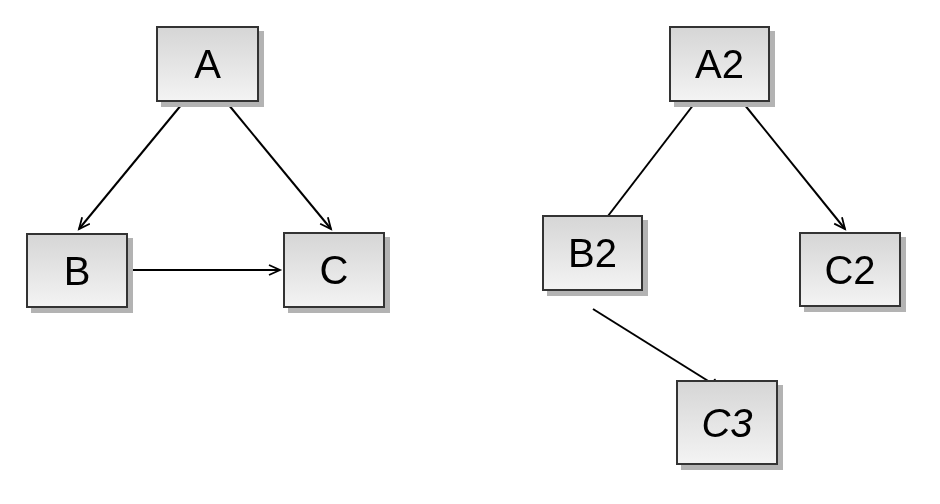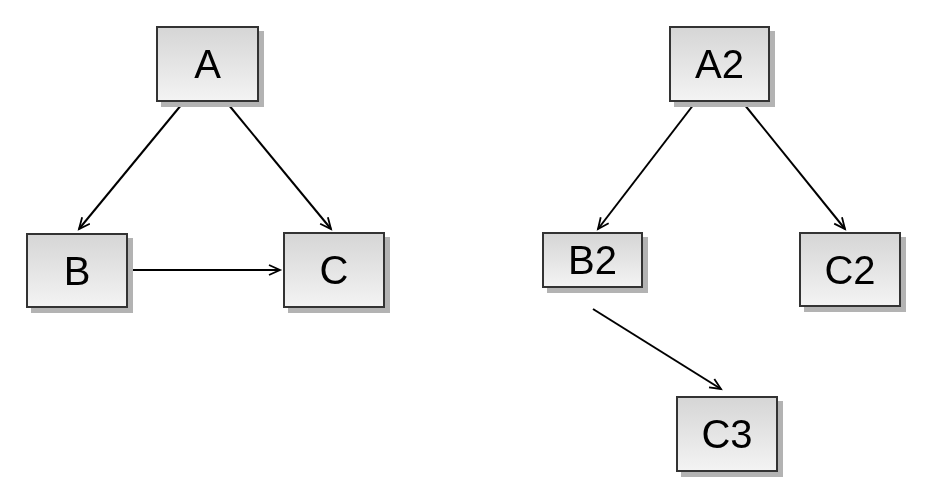--- a/index.html
+++ b/index.html
@@ -62,23 +62,23 @@
       <span class="node-label">B</span>
     </div>
       <div class="node" style="left: 283px; top: 232px; width: 102px; height: 76px; background: linear-gradient(rgb(214, 214, 214), rgb(243, 243, 243)); border-color: rgb(51, 51, 51); box-shadow: rgb(179, 179, 179) 5px 5px 0px 0px;">
       <span class="node-label">C</span>
     </div>
     </div>
     <div>
       <div class="node" style="left: 669px; top: 26px; width: 101px; height: 76px; background: linear-gradient(rgb(214, 214, 214), rgb(243, 243, 243)); border-color: rgb(51, 51, 51); box-shadow: rgb(179, 179, 179) 5px 5px 0px 0px; justify-content: center;">
       <span class="node-label">A2</span>
     </div>
-      <div class="node" style="left: 542px; top: 232px; width: 101px; height: 56px; background: linear-gradient(rgb(214, 214, 214), rgb(243, 243, 243)); border-color: rgb(51, 51, 51); box-shadow: rgb(179, 179, 179) 5px 5px 0px 0px;">
+      <div class="node" style="left: 542px; top: 215px; width: 101px; height: 76px; background: linear-gradient(rgb(214, 214, 214), rgb(243, 243, 243)); border-color: rgb(51, 51, 51); box-shadow: rgb(179, 179, 179) 5px 5px 0px 0px;">
       <span class="node-label">B2</span>
     </div>
       <div class="node" style="left: 799px; top: 232px; width: 102px; height: 75px; background: linear-gradient(rgb(214, 214, 214), rgb(243, 243, 243)); border-color: rgb(51, 51, 51); box-shadow: rgb(179, 179, 179) 5px 5px 0px 0px; text-align: center;">
       <span class="node-label">C2</span>
     </div>
-      <div class="node" style="left: 676px; top: 396px; width: 102px; height: 76px; background: linear-gradient(rgb(214, 214, 214), rgb(243, 243, 243)); border-color: rgb(51, 51, 51); box-shadow: rgb(179, 179, 179) 5px 5px 0px 0px;">
+      <div class="node" style="left: 676px; top: 380px; width: 102px; height: 85px; background: linear-gradient(rgb(214, 214, 214), rgb(243, 243, 243)); border-color: rgb(51, 51, 51); box-shadow: rgb(179, 179, 179) 5px 5px 0px 0px; font-style: italic;">
       <span class="node-label">C3</span>
     </div>
     </div>
   </div>
 
 </body></html>

